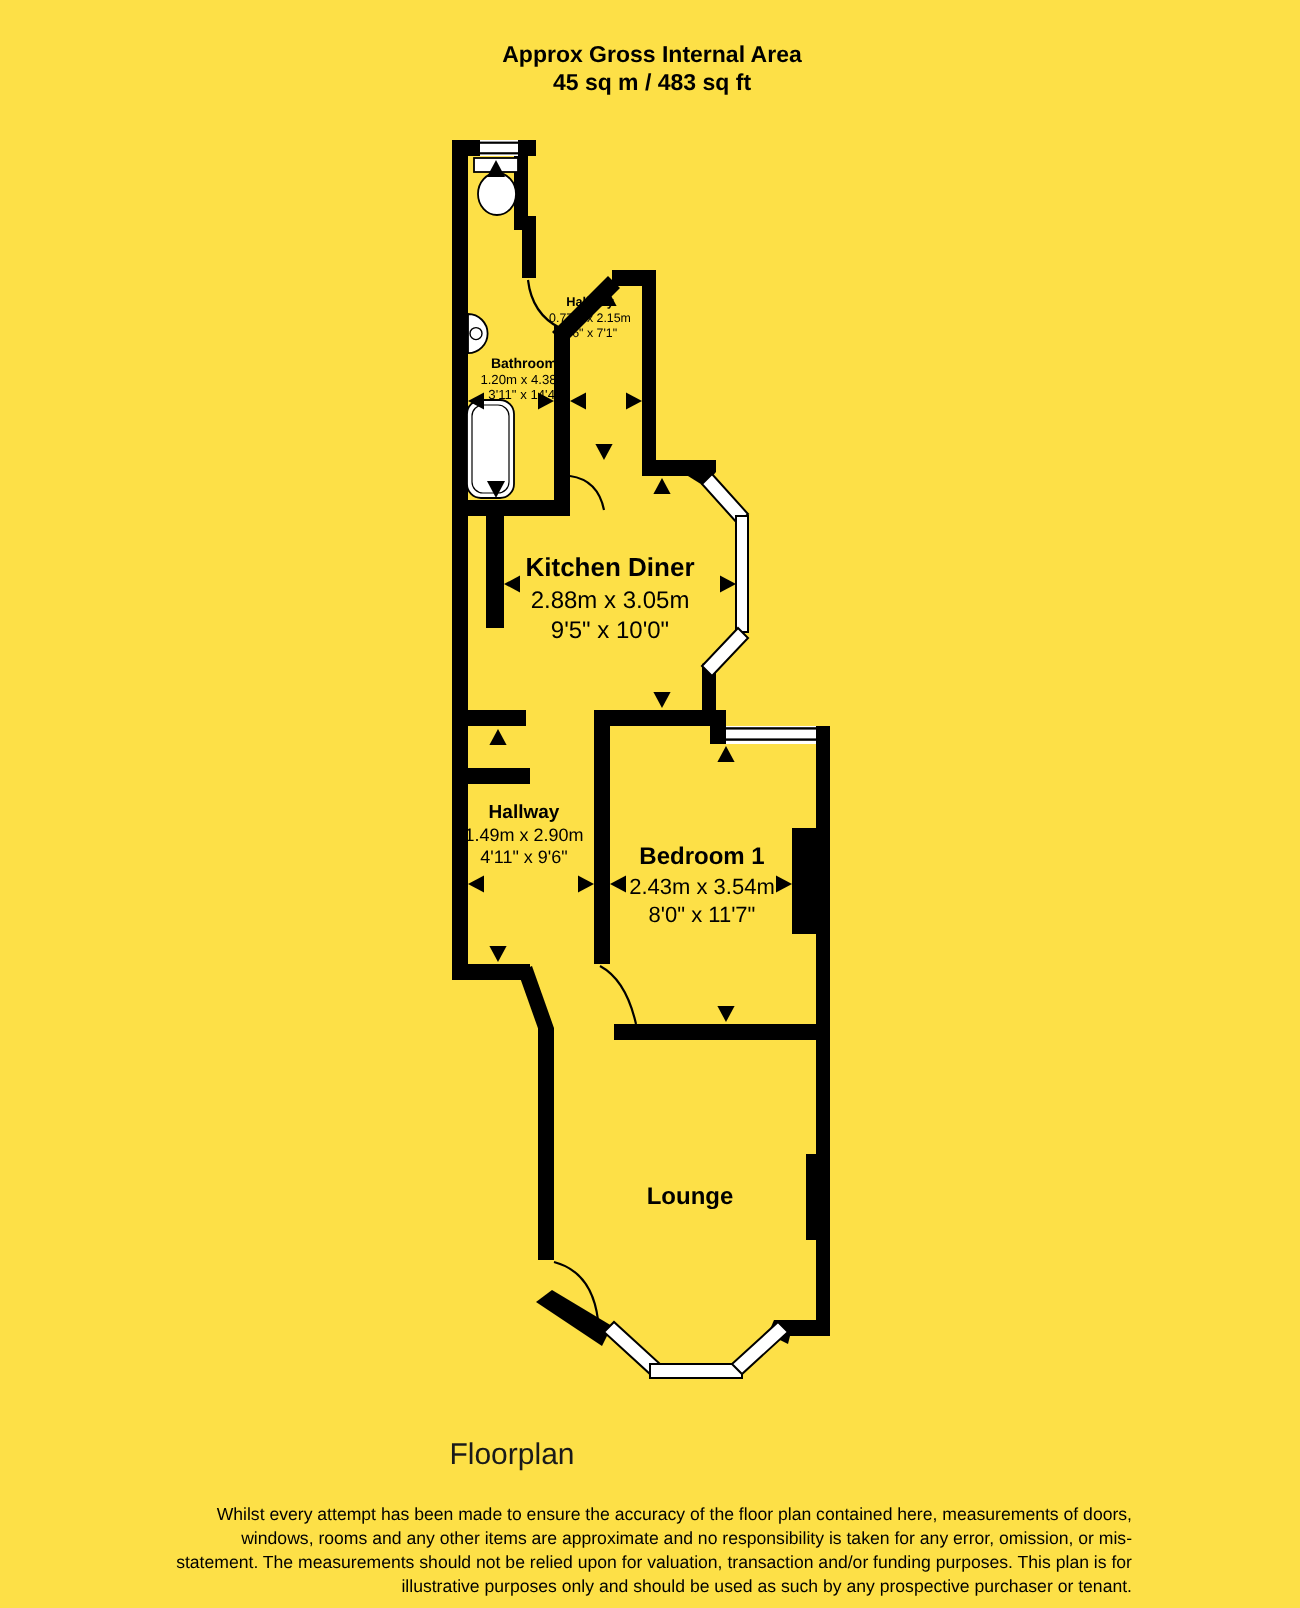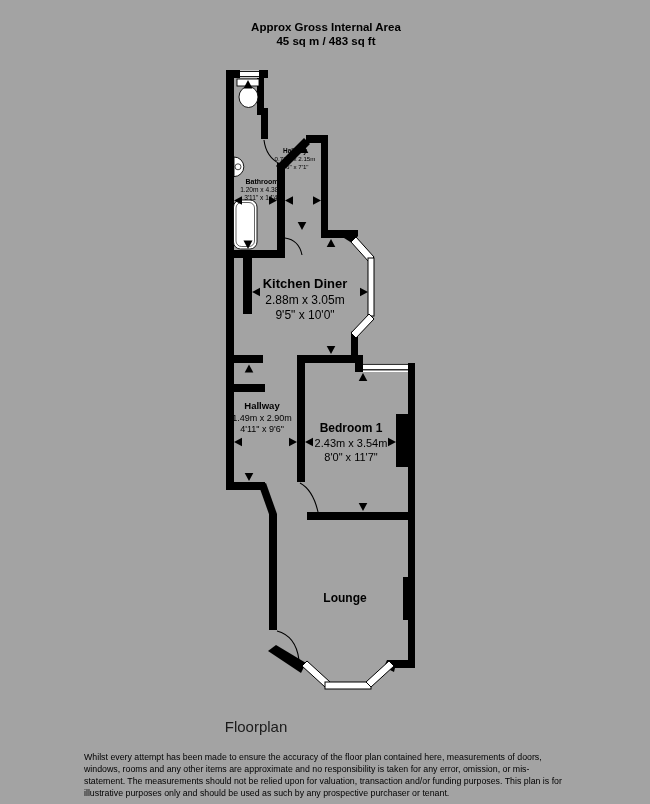--- a/index.html
+++ b/index.html
@@ -1,33 +1,33 @@
 <!DOCTYPE html>
 <html><head>
 <meta charset="utf-8">
 <style>
   html,body{margin:0;padding:0;background:#ffffff;}
-  .page{position:relative;width:650px;height:804px;background:#a3a3a3;overflow:hidden;
+  .page{position:relative;width:650px;height:804px;background:#fde047;overflow:hidden;
         font-family:"Liberation Sans",sans-serif;}
   svg text{font-family:"Liberation Sans",sans-serif;fill:#000;}
   .b{font-weight:bold;}
   .title{font-size:11.5px;font-weight:bold;}
   .lbl-lg{font-size:13px;}
   .dim-lg{font-size:12px;}
   .lbl-md{font-size:12px;}
   .dim-md{font-size:11px;}
   .lbl-sm{font-size:9.5px;}
   .dim-sm{font-size:9px;}
   .lbl-xs{font-size:7px;}
   .dim-xs{font-size:6.6px;}
   .lbl-xxs{font-size:6.4px;}
   .dim-xxs{font-size:6.2px;}
   .caption{font-size:15px;fill:#1a1a1a;}
   .disclaimer{position:absolute;left:50%;transform:translateX(-50%);top:751px;width:482px;
-      text-align:left;font-size:8.8px;line-height:1.38;color:#000;}
+      text-align:right;font-size:8.8px;line-height:1.38;color:#000;}
 </style>
 </head>
 <body>
 
 <div class="page">
 
 <svg width="650" height="745" viewBox="0 0 650 745">
 
   <text class="title" x="326" y="31" text-anchor="middle">Approx Gross Internal Area</text>
   <text class="title" x="326" y="45" text-anchor="middle">45 sq m / 483 sq ft</text>

